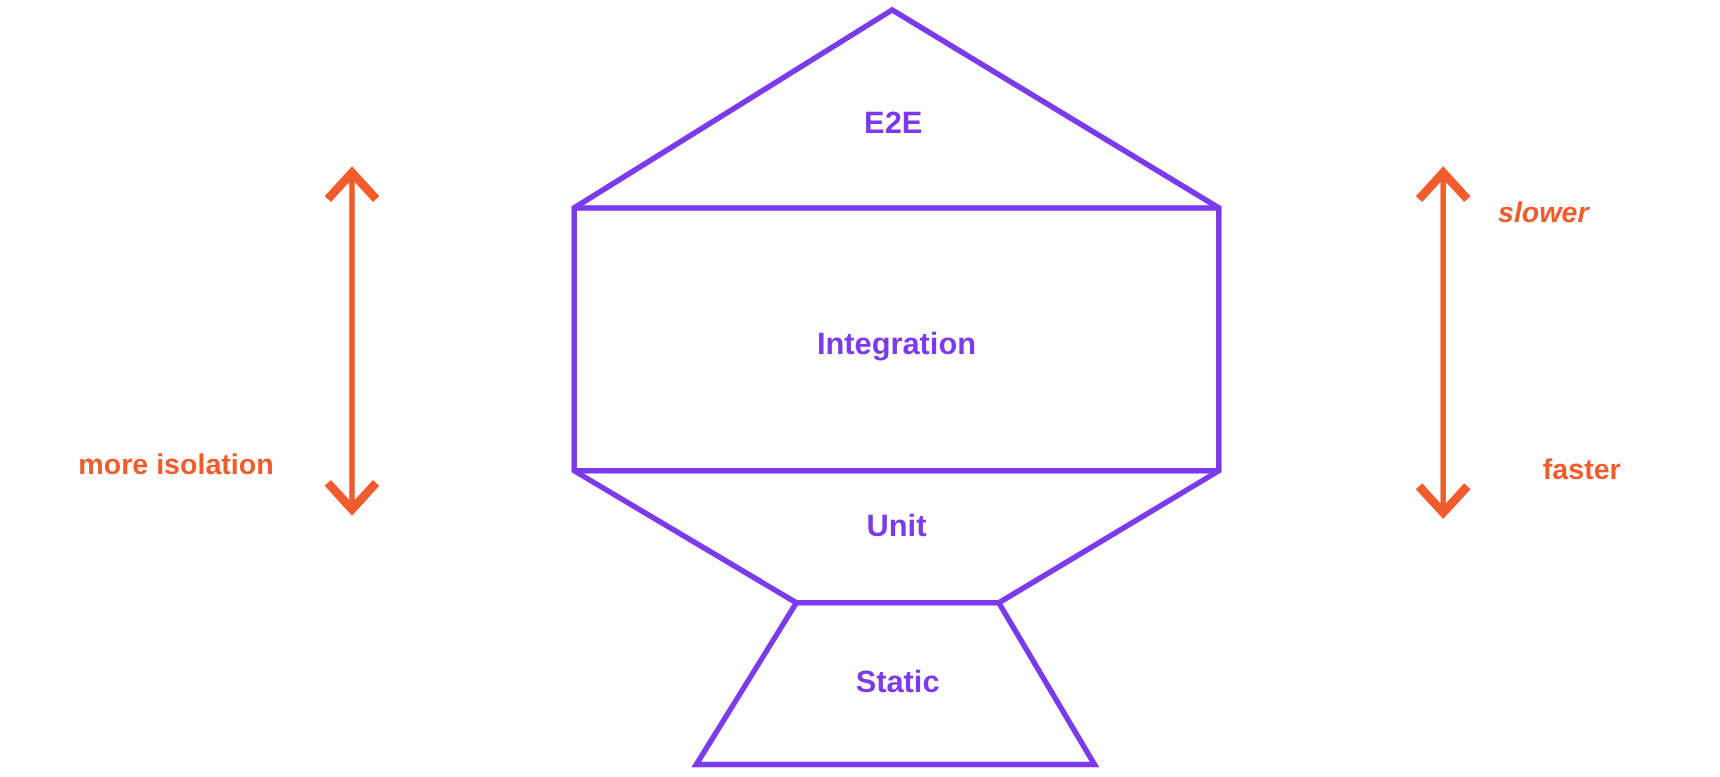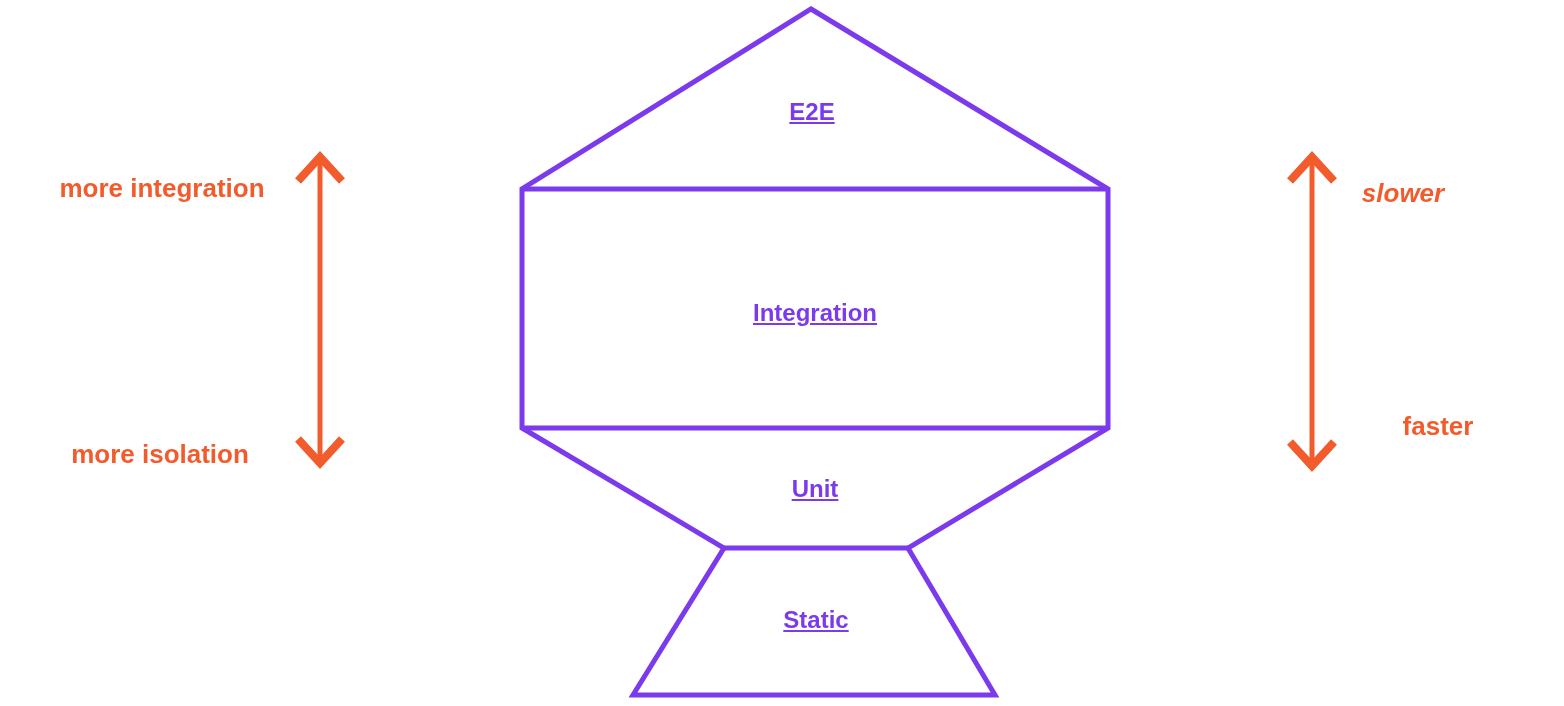--- a/index.html
+++ b/index.html
@@ -49,22 +49,21 @@
   }
   .label {
     position: absolute;
     transform: translate(-50%, -50%);
     font-weight: 700;
     white-space: nowrap;
     line-height: 1;
   }
   .level-label {
     color: var(--purple);
-    font-size: 24px;
-    text-decoration: underline;
+    font-size: 28px;
   }
   .scale-label {
     color: var(--orange);
     font-size: 26px;
   }
 </style>
 </head>
 <body>
 
 <div class="canvas">
@@ -86,25 +85,24 @@
       <line class="arrow-shaft" x1="1312" y1="158" x2="1312" y2="465"></line>
       <polyline class="arrow-head" points="1290,181 1312,157 1334,181"></polyline>
       <polyline class="arrow-head" points="1290,442 1312,466 1334,442"></polyline>
     </g>
   </svg>
 
   <div class="label level-label" style="left:812px; top:112px;">E2E</div>
 
   <div class="label level-label" style="left:815px; top:313px;">Integration</div>
 
-  <div class="label level-label" style="left:815px; top:489px;">Unit</div>
+  <div class="label level-label" style="left:815px; top:478px;">Unit</div>
 
   <div class="label level-label" style="left:816px; top:620px;">Static</div>
 
-  <div class="label scale-label" style="left:162px; top:188px;">more integration</div>
 
-  <div class="label scale-label" style="left:160px; top:422px;margin-top:32px;">more isolation</div>
+  <div class="label scale-label" style="left:160px; top:422px;">more isolation</div>
 
   <div class="label scale-label" style="left:1403px; top:193px;font-style:italic;">slower</div>
 
   <div class="label scale-label" style="left:1402px; top:426px;margin-left:36px;">faster</div>
 
 </div>
 
 </body></html>

